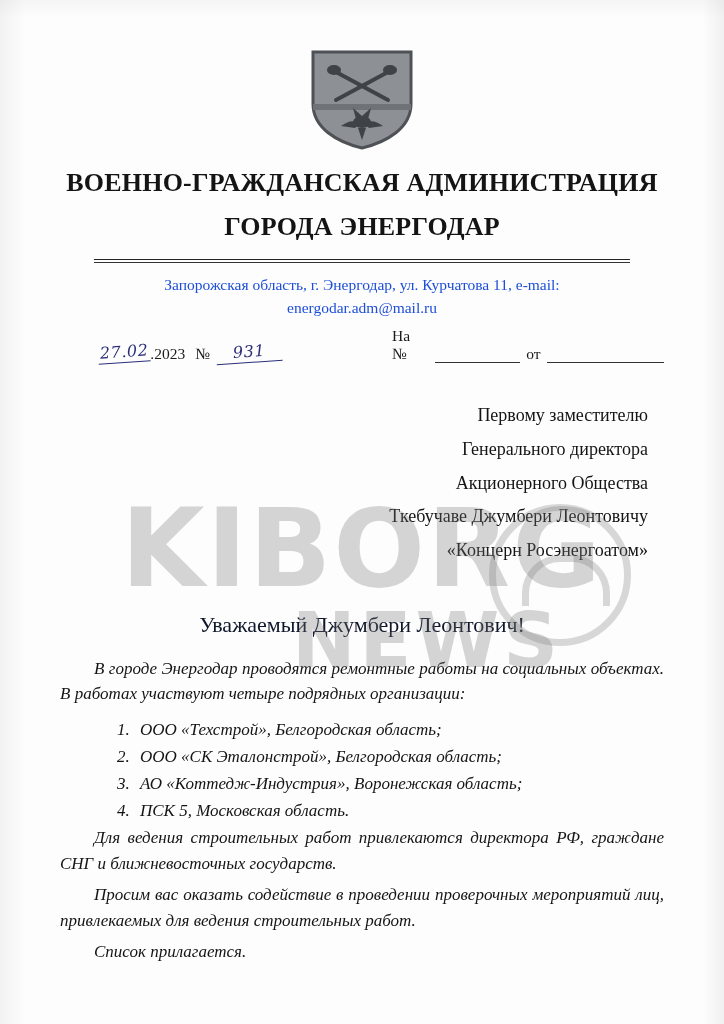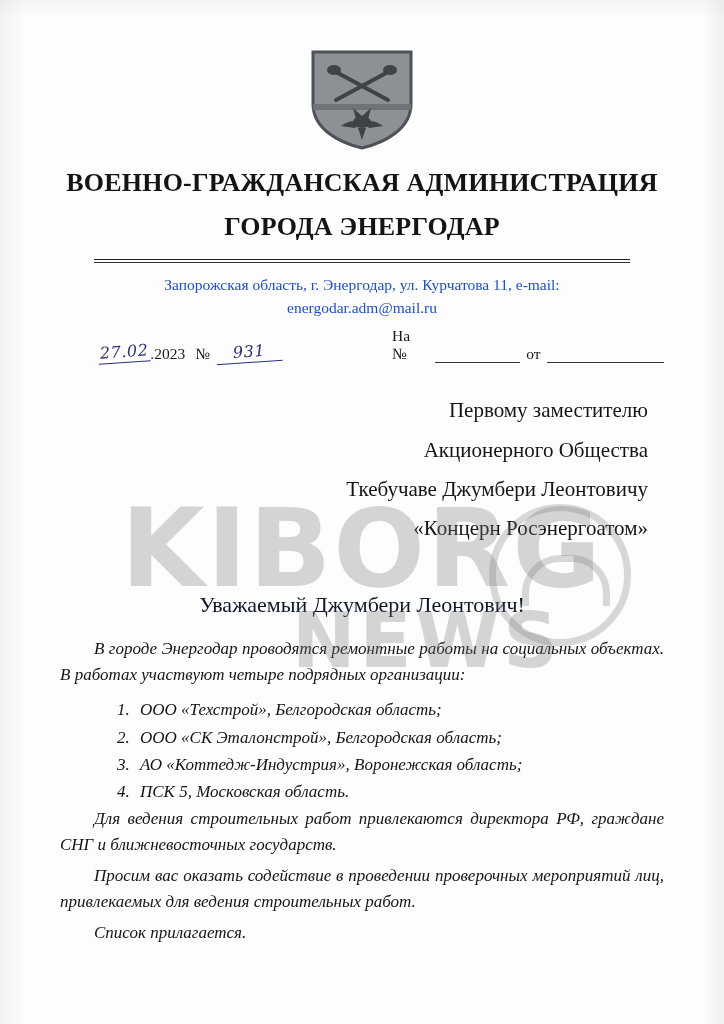--- a/index.html
+++ b/index.html
@@ -173,23 +173,23 @@
   .blank {
     display: inline-block;
     border-bottom: 1px solid #333;
     height: 14px;
   }
   .blank.w1 { width: 86px; }
   .blank.w2 { width: 118px; }
 
   
   .addressee {
-    margin-top: 28px;
+    margin-top: 36px;
     text-align: right;
-    font-size: 21px;
+    font-size: 18px;
     line-height: 1.87;
     padding-right: 16px;
     color: #141414;
   }
 
   .greeting {
     text-align: center;
     font-size: 22px;
     margin-top: 44px;
     color: #0f172a;
@@ -281,20 +281,21 @@
       <span class="right">
         <span>На №</span>
         <span class="blank w1"></span>
         <span>от</span>
         <span class="blank w2"></span>
       </span>
     </div>
 
     <div class="addressee">
       <div>Первому заместителю</div>
+      <div>Генерального директора</div>
       <div>Акционерного Общества</div>
       <div>Ткебучаве Джумбери Леонтовичу</div>
       <div>«Концерн Росэнергоатом»</div>
     </div>
 
     <div class="greeting">Уважаемый Джумбери Леонтович!</div>
 
     <div class="body-text">
       <p>В городе Энергодар проводятся ремонтные работы на социальных объектах. В работах участвуют четыре подрядных организации:</p>
 

